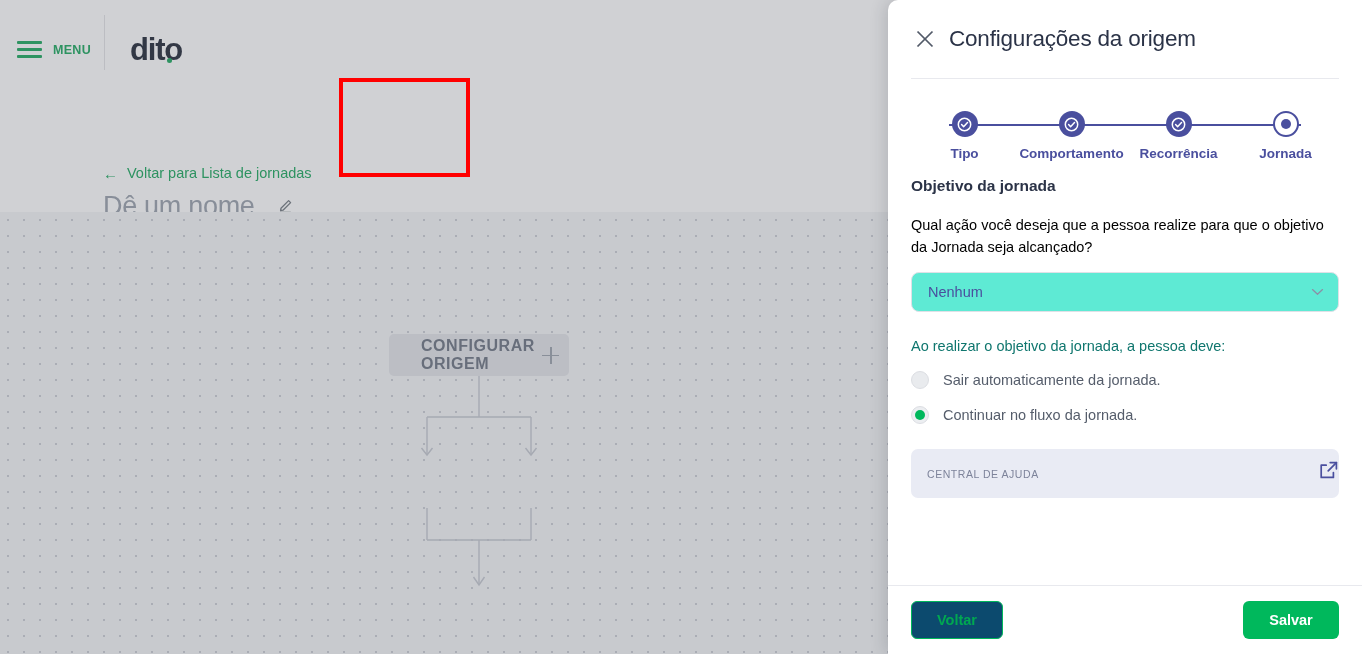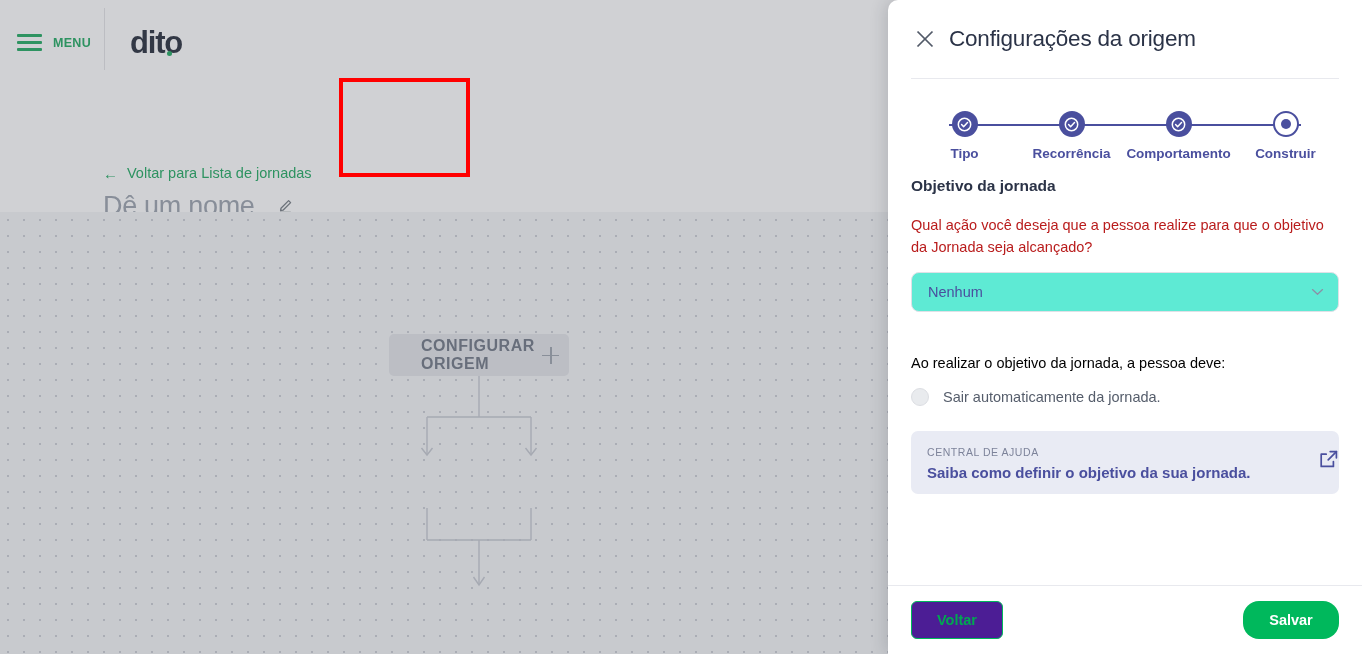--- a/index.html
+++ b/index.html
@@ -13,21 +13,21 @@
 
   
   .bg-app { position: absolute; inset: 0; background: #ffffff; }
   .dim-overlay {
     position: absolute; inset: 0;
     background: rgba(99,104,114,0.30);
     z-index: 40; pointer-events: none;
   }
 
   .topbar {
-    position: absolute; left: 0; top: 8px; width: 1362px; height: 70px;
+    position: absolute; left: 0; top: 15px; width: 1362px; height: 70px;
     background: #ffffff; display: flex; align-items: center;
     border-bottom: 1px solid #e6e7ea;
   }
   .menu-block {
     width: 105px; height: 70px; display: flex; align-items: center;
     gap: 11px; padding-left: 17px;
     border-right: 1px solid #e2e3e6;
   }
   .hamburger { width: 25px; height: 17px; display: flex; flex-direction: column; justify-content: space-between; }
   .hamburger i { display: block; height: 3px; background: #17a65b; border-radius: 1px; }
@@ -119,31 +119,31 @@
   }
   .step-dot-active i { width: 10px; height: 10px; border-radius: 50%; background: #4a4f9e; display: block; }
   .step-label { margin-top: 9px; font-size: 13.5px; font-weight: 700; color: #4a4f9e; white-space: nowrap; }
 
   .step-highlight {
     position: absolute; left: 339px; top: 78px; width: 131px; height: 99px;
     border: 4px solid #ff0000; background: transparent; z-index: 70; pointer-events: none;
   }
 
   .section-title { font-size: 15.5px; font-weight: 700; color: #2b3347; margin-top: 2px; }
-  .field-question { font-size: 14.5px; color: #b91c1c; line-height: 1.52; margin-top: 19px; }
+  .field-question { font-size: 14.5px; color: #000000; line-height: 1.52; margin-top: 19px; }
 
   .select-box {
     margin-top: 14px; height: 40px; border: 1px solid #dfe1e7; border-radius: 8px;
     display: flex; align-items: center; justify-content: space-between;
     padding: 0 14px 0 16px; cursor: pointer; background: #5eead4;
   }
   .select-value { font-size: 14.5px; color: #4a4f9e; }
   .chev { color: #8b90a6; font-size: 12px; line-height: 1; }
 
-  .radio-prompt { font-size: 14.5px; color: #000000; margin-top: 43px; }
+  .radio-prompt { font-size: 14.5px; color: #0f766e; margin-top: 26px; }
   .radio-row { display: flex; align-items: center; gap: 14px; margin-top: 17px; cursor: pointer; }
   .radio-off {
     width: 18px; height: 18px; border-radius: 50%; background: #e9ebee; border: 1px solid #dcdee3; flex: none;
   }
   .radio-on {
     width: 18px; height: 18px; border-radius: 50%; background: #eceef1; border: 1px solid #dcdee3;
     flex: none; display: flex; align-items: center; justify-content: center;
   }
   .radio-on i { width: 10px; height: 10px; border-radius: 50%; background: #00b85c; display: block; }
   .radio-label { font-size: 14.5px; color: #555d6b; }
@@ -154,26 +154,26 @@
     cursor: pointer;
   }
   .help-kicker { font-size: 10.5px; color: #7d839a; letter-spacing: 0.55px; }
   .help-title { font-size: 15px; font-weight: 700; color: #4a4f9e; margin-top: 4px; }
 
   .panel-foot {
     flex: none; height: 69px; border-top: 1px solid #e8e9ee;
     display: flex; align-items: center; justify-content: space-between; padding: 0 23px;
   }
   .btn-secondary {
-    width: 92px; height: 38px; border: 1.4px solid #00b85c; border-radius: 6px; background: #4c1d95;
+    width: 92px; height: 38px; border: 1.4px solid #00b85c; border-radius: 6px; background: #0c4a6e;
     color: #00a851; font-size: 14.5px; font-weight: 700; cursor: pointer;
     font-family: "Liberation Sans", sans-serif;
   }
   .btn-primary {
-    width: 96px; height: 38px; border: none; border-radius: 16px; background: #00b85c;
+    width: 96px; height: 38px; border: none; border-radius: 6px; background: #00b85c;
     color: #ffffff; font-size: 14.5px; font-weight: 700; cursor: pointer;
     font-family: "Liberation Sans", sans-serif;
   }
 </style>
 </head>
 <body>
 
 <div id="root">
 
   <div class="bg-app">
@@ -272,36 +272,36 @@
             </span>
             <span class="step-label">Tipo</span>
           </div>
           <div class="step">
             <span class="step-dot-done">
               <svg width="15" height="15" viewBox="0 0 15 15">
                 <circle cx="7.5" cy="7.5" r="6.2" fill="none" stroke="#ffffff" stroke-width="1.5"></circle>
                 <path d="M4.6 7.6 L6.6 9.7 L10.5 5.5" fill="none" stroke="#ffffff" stroke-width="1.5" stroke-linecap="round" stroke-linejoin="round"></path>
               </svg>
             </span>
-            <span class="step-label">Recorrência</span>
+            <span class="step-label">Comportamento</span>
           </div>
           <div class="step">
             <span class="step-dot-done">
               <svg width="15" height="15" viewBox="0 0 15 15">
                 <circle cx="7.5" cy="7.5" r="6.2" fill="none" stroke="#ffffff" stroke-width="1.5"></circle>
                 <path d="M4.6 7.6 L6.6 9.7 L10.5 5.5" fill="none" stroke="#ffffff" stroke-width="1.5" stroke-linecap="round" stroke-linejoin="round"></path>
               </svg>
             </span>
-            <span class="step-label">Comportamento</span>
+            <span class="step-label">Recorrência</span>
           </div>
           <div class="step">
             <span class="step-dot-active">
                 <i></i>
               </span>
-            <span class="step-label">Construir</span>
+            <span class="step-label">Jornada</span>
           </div>
         </div>
       </div>
 
       <div class="section-title">Objetivo da jornada</div>
       <div class="field-question">Qual ação você deseja que a pessoa realize para que o objetivo da Jornada seja alcançado?</div>
 
       <div class="select-box">
         <span class="select-value">Nenhum</span>
         <span class="chev">
@@ -310,25 +310,30 @@
           </svg>
         </span>
       </div>
 
       <div class="radio-prompt">Ao realizar o objetivo da jornada, a pessoa deve:</div>
 
       <div class="radio-row">
         <span class="radio-off"></span>
         <span class="radio-label">Sair automaticamente da jornada.</span>
       </div>
+      <div class="radio-row">
+        <span class="radio-on">
+            <i></i>
+          </span>
+        <span class="radio-label">Continuar no fluxo da jornada.</span>
+      </div>
 
       <div class="help-card">
         <span>
           <span class="help-kicker">CENTRAL DE AJUDA</span>
-          <span class="help-title" style="display:block;">Saiba como definir o objetivo da sua jornada.</span>
         </span>
         <span>
           <svg width="21" height="21" viewBox="0 0 21 21">
             <path d="M12.2 2.6 H18.4 V8.8" fill="none" stroke="#4a4f9e" stroke-width="1.7" stroke-linecap="round" stroke-linejoin="round"></path>
             <path d="M18.4 2.6 L10.2 10.8" fill="none" stroke="#4a4f9e" stroke-width="1.7" stroke-linecap="round"></path>
             <path d="M15.4 12.6 V17.4 H3.2 V5.2 H8.2" fill="none" stroke="#4a4f9e" stroke-width="1.7" stroke-linecap="round" stroke-linejoin="round"></path>
           </svg>
         </span>
       </div>
     </div>

